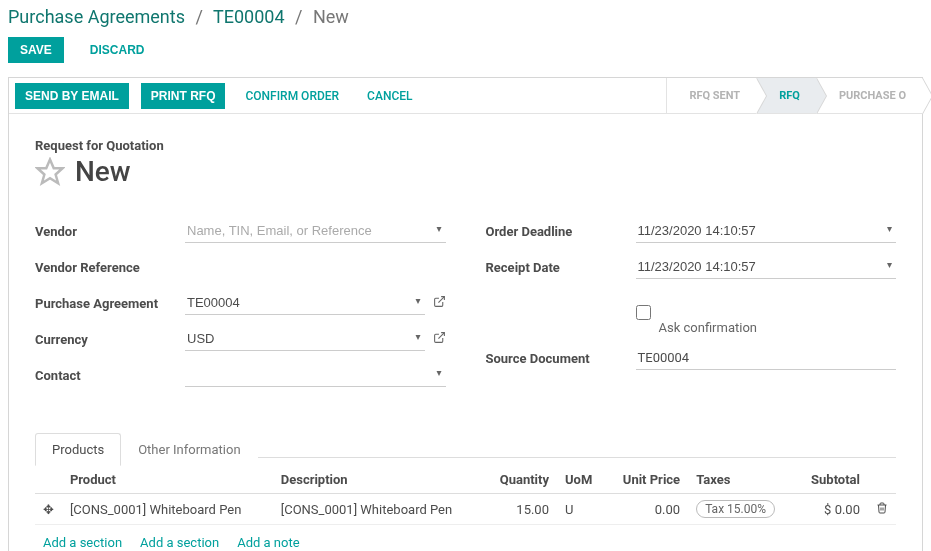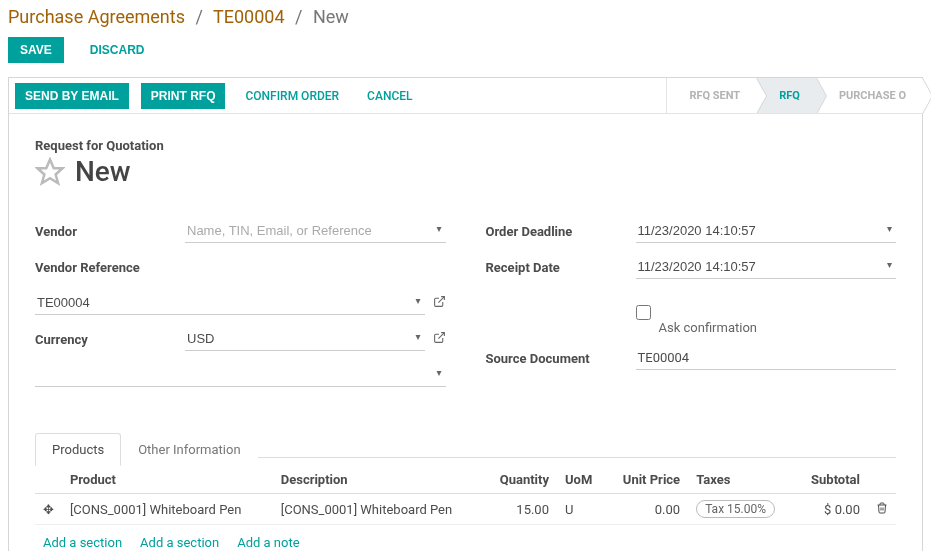--- a/index.html
+++ b/index.html
@@ -1,19 +1,19 @@
 <!DOCTYPE html>
 <html><head>
 <meta charset="utf-8">
 <style>
 * { box-sizing: border-box; margin: 0; padding: 0; }
 body { font-family: -apple-system, BlinkMacSystemFont, "Segoe UI", Roboto, Helvetica, Arial, sans-serif; font-size: 13px; color: #4c4c4c; background: #fff; }
 .breadcrumb { padding: 6px 8px 10px 8px; font-size: 18px; color: #4c4c4c; }
 .breadcrumb .sep { color: #777; margin: 0 6px; }
-.breadcrumb .link { color: #a16207; cursor: pointer; }
+.breadcrumb .link { color: #0f766e; cursor: pointer; }
 .breadcrumb .muted { color: #777; }
 .actions-row { display: flex; align-items: center; gap: 14px; padding: 0 8px 14px 8px; }
 .btn { border: none; padding: 6px 12px; font-size: 12px; cursor: pointer; background: transparent; color: #00A09D; font-weight: 600; }
 .btn-primary { background: #00A09D; color: #fff; }
 .sheet-outer { border: 1px solid #d6d6d6; margin: 0 8px; }
 .statusbar { display: flex; align-items: center; border-bottom: 1px solid #e3e3e3; height: 36px; padding-left: 6px; gap: 8px; }
 .statusbar .left { display: flex; gap: 12px; align-items: center; }
 .sb-btn { font-size: 12px; font-weight: 700; padding: 6px 10px; cursor: pointer; border: none; background: transparent; color: #00A09D; }
 .sb-btn.filled { background: #00A09D; color: #fff; }
 .sb-link { font-size: 12px; color: #00A09D; cursor: pointer; padding: 4px 8px; font-weight: 500; }
@@ -101,20 +101,21 @@
           <div class="field-wrap">
             <input class="field-input" placeholder="Name, TIN, Email, or Reference" style="">
             <span class="caret">▾</span>
           </div>
         </div>
         <div class="field-row">
           <div class="field-label">Vendor Reference</div>
           <div class="field-wrap"></div>
         </div>
         <div class="field-row">
+          <div class="field-label">Purchase Agreement</div>
           <div class="field-wrap">
             <input class="field-input" value="TE00004" style="">
             <span class="caret">▾</span>
           </div>
           <span class="ext-link">
             <svg width="13" height="13" viewBox="0 0 24 24" fill="none" stroke="currentColor" stroke-width="2">
                 <path d="M18 13v6a2 2 0 0 1-2 2H5a2 2 0 0 1-2-2V8a2 2 0 0 1 2-2h6"></path>
                 <polyline points="15 3 21 3 21 9"></polyline>
                 <line x1="10" y1="14" x2="21" y2="3"></line>
               </svg>
@@ -128,20 +129,21 @@
           </div>
           <span class="ext-link">
             <svg width="13" height="13" viewBox="0 0 24 24" fill="none" stroke="currentColor" stroke-width="2">
                 <path d="M18 13v6a2 2 0 0 1-2 2H5a2 2 0 0 1-2-2V8a2 2 0 0 1 2-2h6"></path>
                 <polyline points="15 3 21 3 21 9"></polyline>
                 <line x1="10" y1="14" x2="21" y2="3"></line>
               </svg>
           </span>
         </div>
         <div class="field-row">
+          <div class="field-label">Contact</div>
           <div class="field-wrap">
             <input class="field-input" style="">
             <span class="caret">▾</span>
           </div>
         </div>
       </div>
 
       <div class="col">
         <div class="field-row">
           <div class="field-label">Order Deadline</div>

